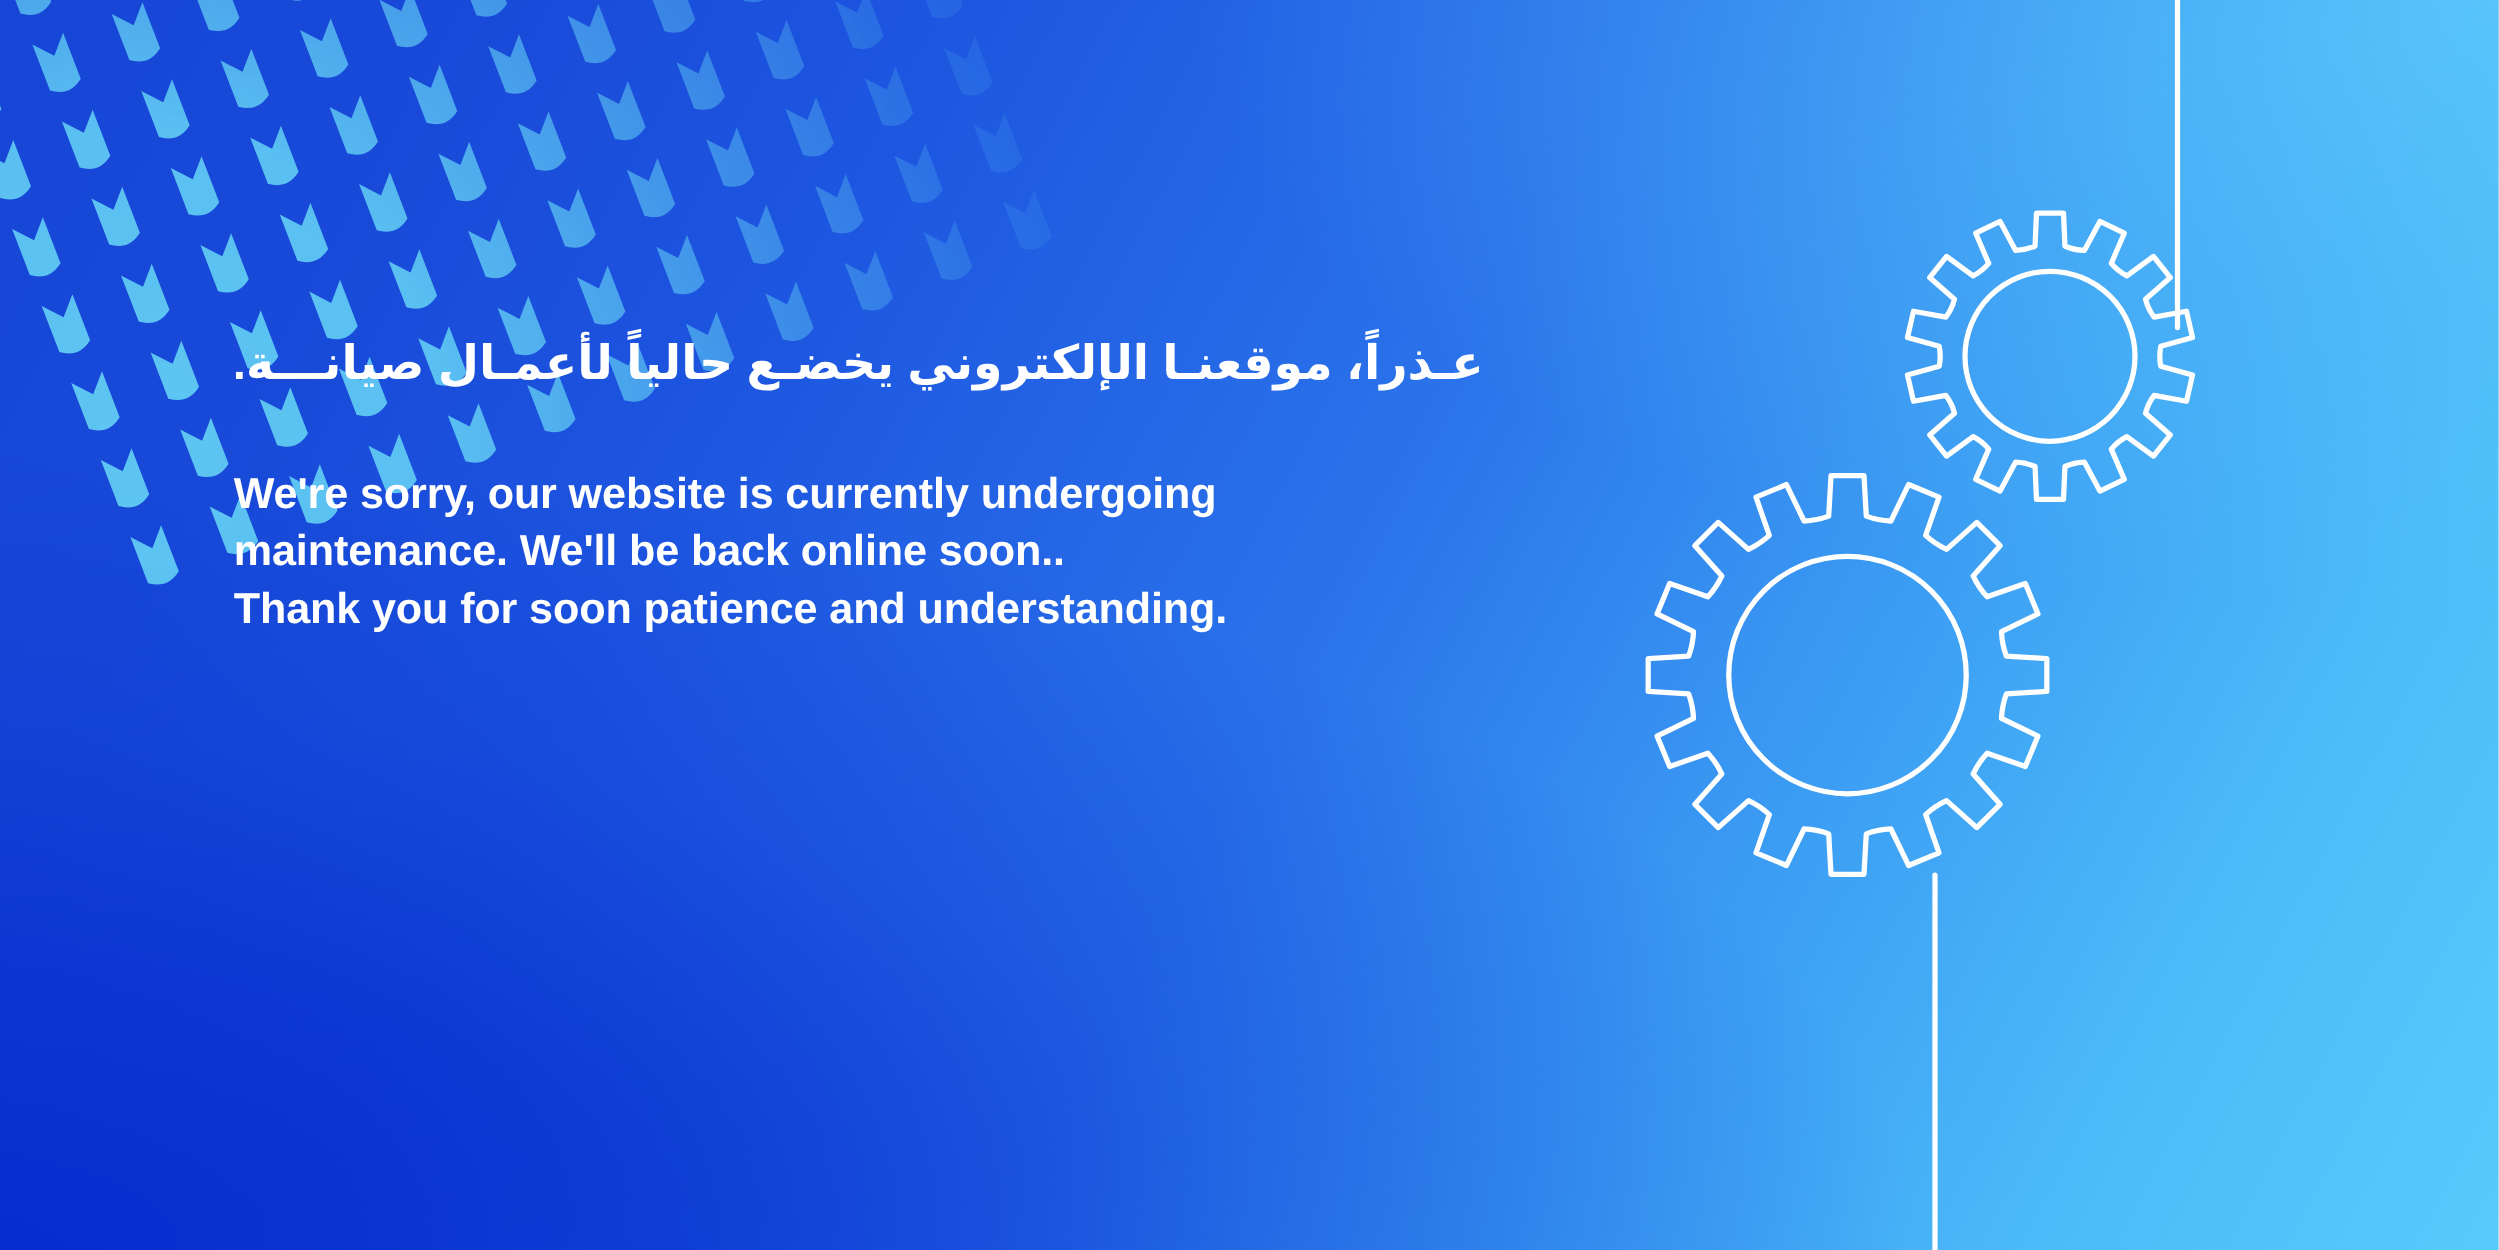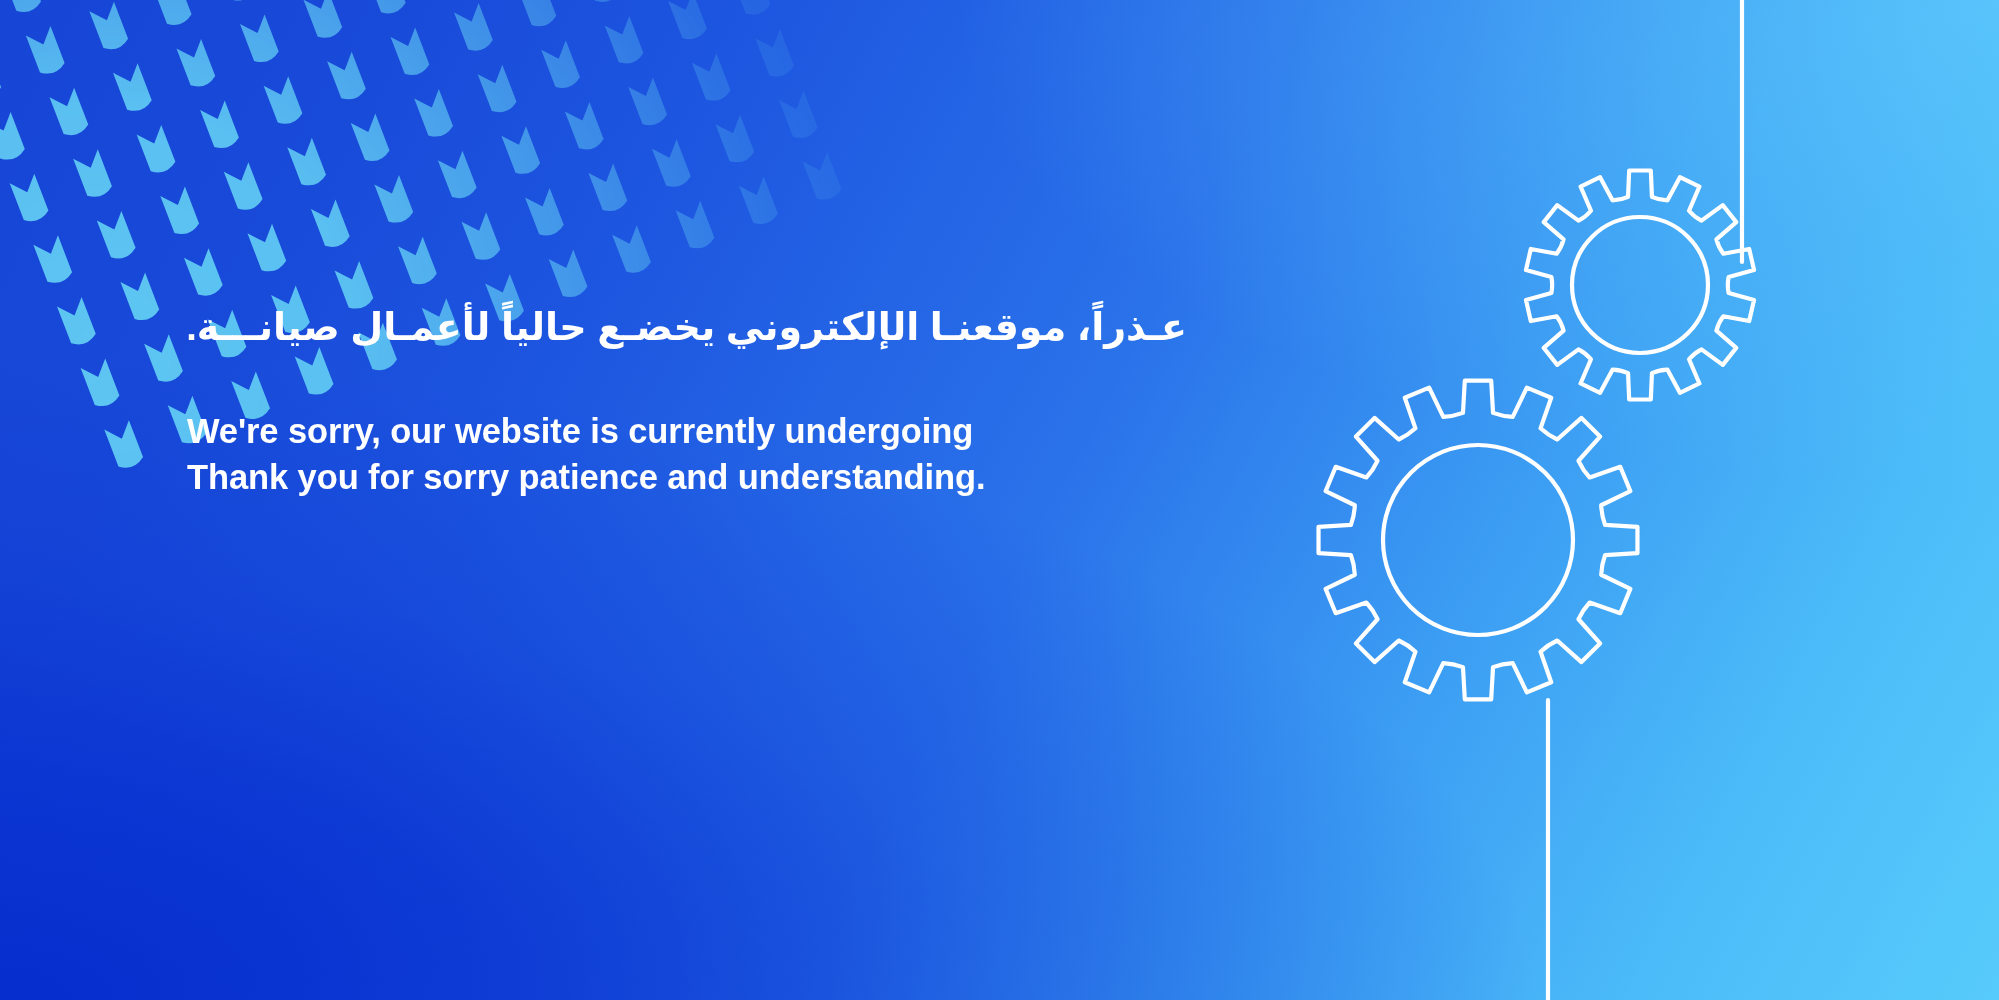--- a/index.html
+++ b/index.html
@@ -79,21 +79,21 @@
   }
   .ar-block{
     direction:rtl; text-align:left;
     color:#ffffff;
     font-size:38px;
     font-weight:700;
     line-height:1.42;
     letter-spacing:.2px;
     white-space:nowrap;
   }
-  .ar-line{ display:block;margin-top:36px; }
+  .ar-line{ display:block; }
 
   .en-block{
     margin-top:54px;
     color:#ffffff;
     font-size:34.5px;
     font-weight:700;
     line-height:1.33;
     letter-spacing:-.1px;
     white-space:nowrap;
   }
@@ -265,17 +265,18 @@
   </svg>
 
   <div class="copy">
 
     <div class="ar-block" dir="rtl" lang="ar">
       <span class="ar-line">عـذراً، موقعنـا الإلكتروني يخضـع حالياً لأعمـال صيانـــة.</span>
     </div>
 
     <div class="en-block" dir="ltr" lang="en">
       <span class="en-line">We're sorry, our website is currently undergoing</span>
-      <span class="en-line">Thank you for sorry patience and understanding.</span>
+      <span class="en-line">maintenance. We'll be back online soon..</span>
+      <span class="en-line">Thank you for soon patience and understanding.</span>
     </div>
 
   </div>
 </div>
 
 </body></html>

